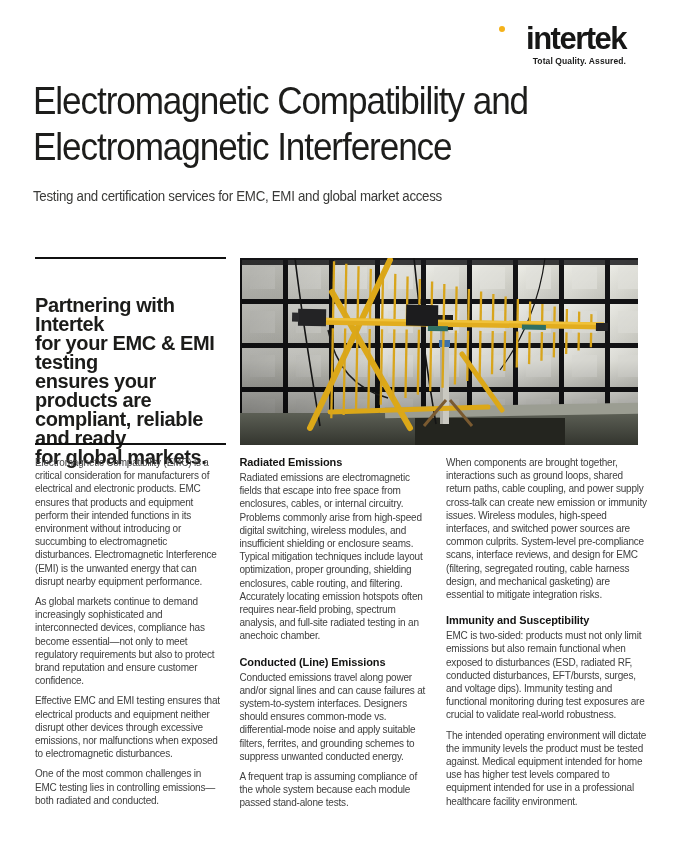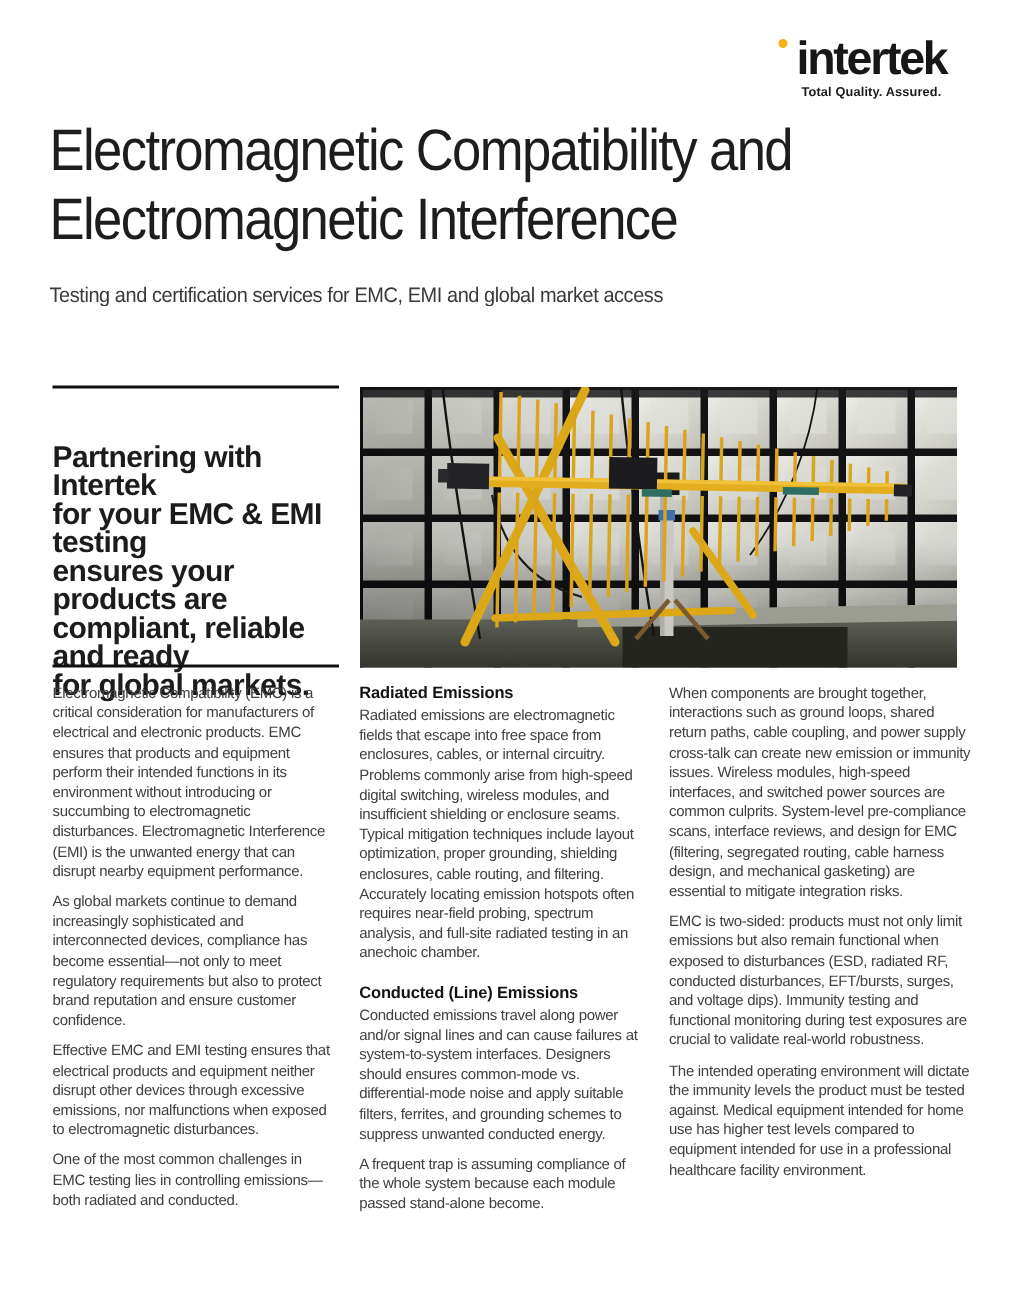--- a/index.html
+++ b/index.html
@@ -1,20 +1,20 @@
 <!DOCTYPE html>
 <html><head>
 <meta charset="utf-8">
 <style>
   html,body{margin:0;padding:0;background:#ffffff;}
   body{width:681px;height:868px;position:relative;overflow:hidden;
        font-family:"Liberation Sans", sans-serif;color:#1d1d1b;}
 
   
-  .logo{position:absolute;left:516px;top:24px;width:130px;text-align:center;}
+  .logo{position:absolute;left:496px;top:24px;width:130px;text-align:right;}
   .brand{position:relative;font-size:31px;font-weight:700;letter-spacing:-1.5px;
          color:#171716;line-height:30px;}
   .brand .dot{position:absolute;left:3px;top:2px;width:6px;height:6px;border-radius:50%;
          background:#f5b21a;}
   .tagline{font-size:8.5px;font-weight:700;color:#1b1b1a;margin-top:2px;letter-spacing:.1px;}
 
   
   .title{position:absolute;left:33px;top:78px;margin:0;font-weight:400;
          font-size:39px;line-height:46px;color:#1d1d1b;letter-spacing:-1.2px;
          transform:scaleX(.9);transform-origin:left top;white-space:nowrap;}
@@ -191,23 +191,24 @@
       <p>As global markets continue to demand increasingly sophisticated and interconnected devices, compliance has become essential—not only to meet regulatory requirements but also to protect brand reputation and ensure customer confidence.</p>
       <p>Effective EMC and EMI testing ensures that electrical products and equipment neither disrupt other devices through excessive emissions, nor malfunctions when exposed to electromagnetic disturbances.</p>
       <p>One of the most common challenges in EMC testing lies in controlling emissions—both radiated and conducted.</p>
     </section>
 
     <section class="col">
       <h2>Radiated Emissions</h2>
       <p>Radiated emissions are electromagnetic fields that escape into free space from enclosures, cables, or internal circuitry. Problems commonly arise from high-speed digital switching, wireless modules, and insufficient shielding or enclosure seams. Typical mitigation techniques include layout optimization, proper grounding, shielding enclosures, cable routing, and filtering. Accurately locating emission hotspots often requires near-field probing, spectrum analysis, and full-site radiated testing in an anechoic chamber.</p>
       <h2>Conducted (Line) Emissions</h2>
       <p>Conducted emissions travel along power and/or signal lines and can cause failures at system-to-system interfaces. Designers should ensures common-mode vs. differential-mode noise and apply suitable filters, ferrites, and grounding schemes to suppress unwanted conducted energy.</p>
-      <p>A frequent trap is assuming compliance of the whole system because each module passed stand-alone become.</p>
+      <p>A frequent trap is assuming compliance of the whole system because each module passed stand-alone tests.</p>
     </section>
 
     <section class="col">
       <p>When components are brought together, interactions such as ground loops, shared return paths, cable coupling, and power supply cross-talk can create new emission or immunity issues. Wireless modules, high-speed interfaces, and switched power sources are common culprits. System-level pre-compliance scans, interface reviews, and design for EMC (filtering, segregated routing, cable harness design, and mechanical gasketing) are essential to mitigate integration risks.</p>
+      <h2>Immunity and Susceptibility</h2>
       <p>EMC is two-sided: products must not only limit emissions but also remain functional when exposed to disturbances (ESD, radiated RF, conducted disturbances, EFT/bursts, surges, and voltage dips). Immunity testing and functional monitoring during test exposures are crucial to validate real-world robustness.</p>
       <p>The intended operating environment will dictate the immunity levels the product must be tested against. Medical equipment intended for home use has higher test levels compared to equipment intended for use in a professional healthcare facility environment.</p>
     </section>
   </main>
 
 </div>
 
 </body></html>

